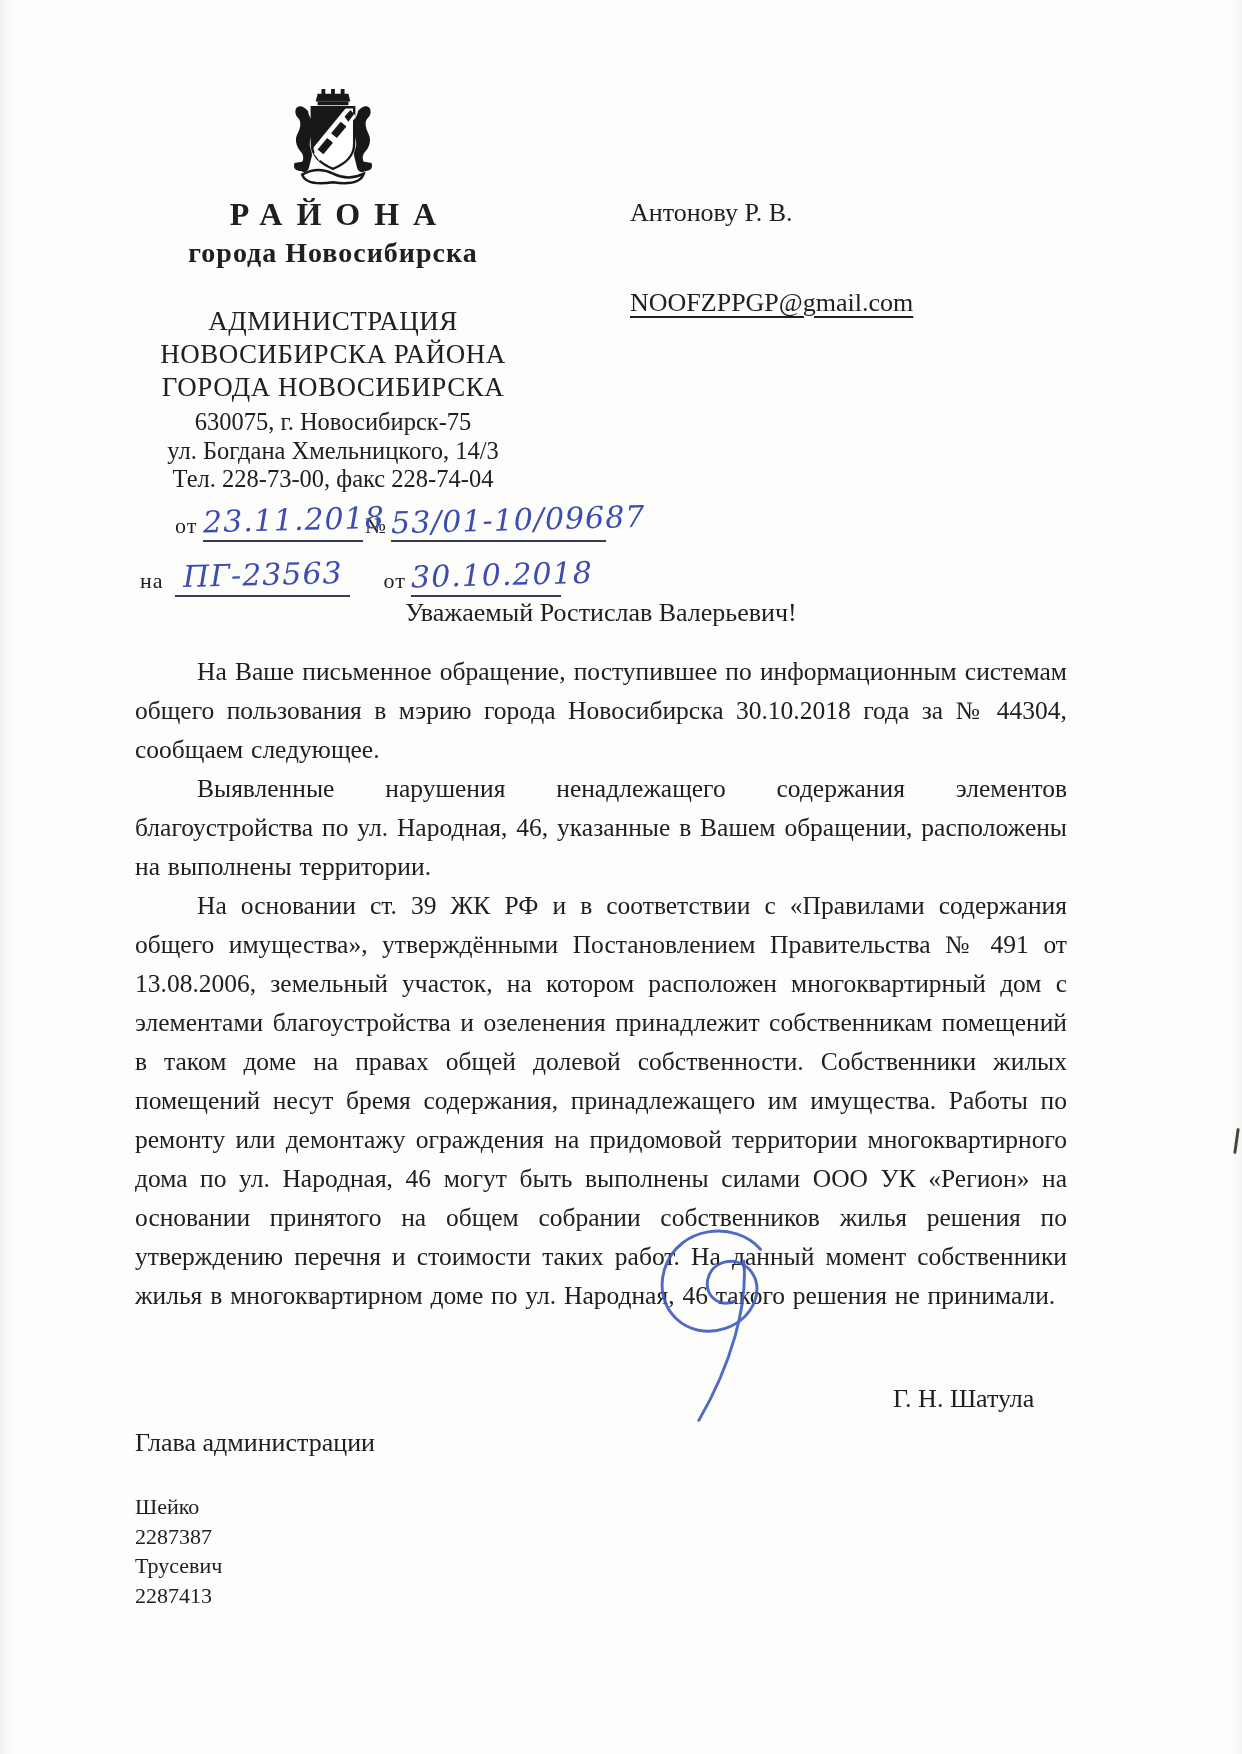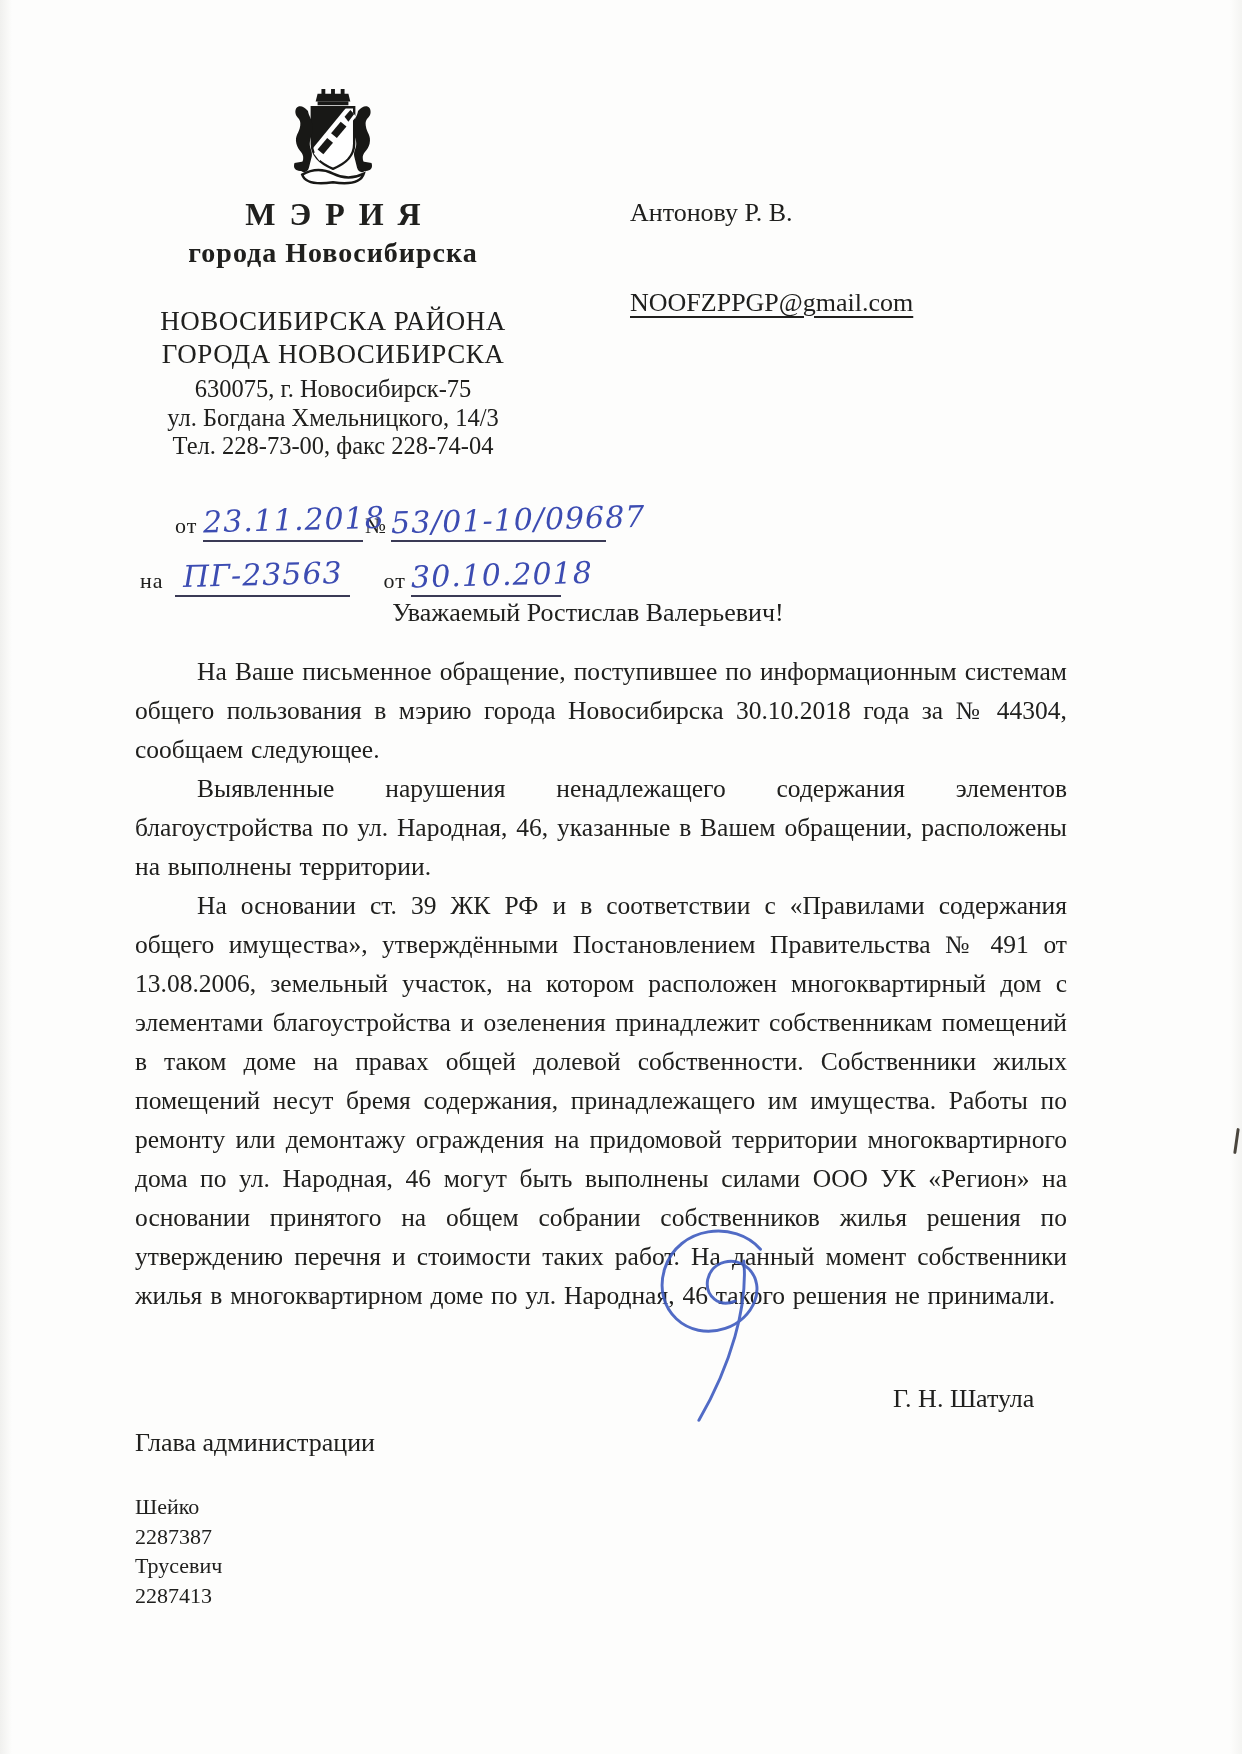--- a/index.html
+++ b/index.html
@@ -38,21 +38,21 @@
     font-size:30px;
     letter-spacing:1px;
     transform:rotate(-1.5deg);
     position:relative;top:-3px;
     white-space:nowrap;
   }
   .ref-label{letter-spacing:1px;}
   .num-label{margin-left:2px;}
   .ot2{margin-left:28px;}
   
-  .salutation{position:absolute;left:122px;top:598px;width:932px;text-align:center;font-size:26px;}
+  .salutation{position:absolute;left:135px;top:598px;width:932px;text-align:center;font-size:26px;}
   .body-text{position:absolute;left:135px;top:652px;width:932px;font-size:25.5px;line-height:39px;text-align:justify;}
   .body-text p{margin:0;text-indent:62px;word-spacing:1.5px;}
   
   .sign-title{position:absolute;left:135px;top:1428px;font-size:26px;}
   .sign-name{position:absolute;left:893px;top:1384px;font-size:26px;}
   .signature-svg{position:absolute;left:628px;top:1218px;}
   
   .footer{position:absolute;left:135px;top:1492px;font-size:22px;line-height:29.5px;}
   
   .bottom-strip{
@@ -88,24 +88,25 @@
         <path d="M20 80 c-2 6 2 9 8 8 l6 -2 -2 -8 z"></path>
       </g>
       <g fill="#181816">
         <path d="M86 26 c6 -8 14 -6 13 2 c-1 6 -6 5 -5 13 c1 8 6 10 4 19 c-2 8 -8 9 -7 16 c1 6 5 7 3 11 c-2 4 -8 3 -9 -2 l-3 -12 c-1 -6 3 -8 2 -15 c-1 -7 -4 -9 -3 -17 c1 -7 4 -9 5 -15 z"></path>
         <path d="M100 80 c2 6 -2 9 -8 8 l-6 -2 2 -8 z"></path>
       </g>
 
       <path d="M28 92 q16 -9 32 -1 q16 8 32 0 q-4 13 -32 9 q-28 4 -32 -8 z" fill="#ffffff" stroke="#181816" stroke-width="2.5"></path>
     </svg>
 
-    <div class="org-line1">МЭРИЯ</div>
+    <div class="org-line1">РАЙОНА</div>
     <div class="org-line2">города Новосибирска</div>
 
     <div class="dept">
+      <div>АДМИНИСТРАЦИЯ</div>
       <div>НОВОСИБИРСКА РАЙОНА</div>
       <div>ГОРОДА НОВОСИБИРСКА</div>
     </div>
     <div class="addr">
       <div>630075, г. Новосибирск-75</div>
       <div>ул. Богдана Хмельницкого, 14/3</div>
       <div>Тел. 228-73-00, факс 228-74-04</div>
     </div>
   </div>
 

